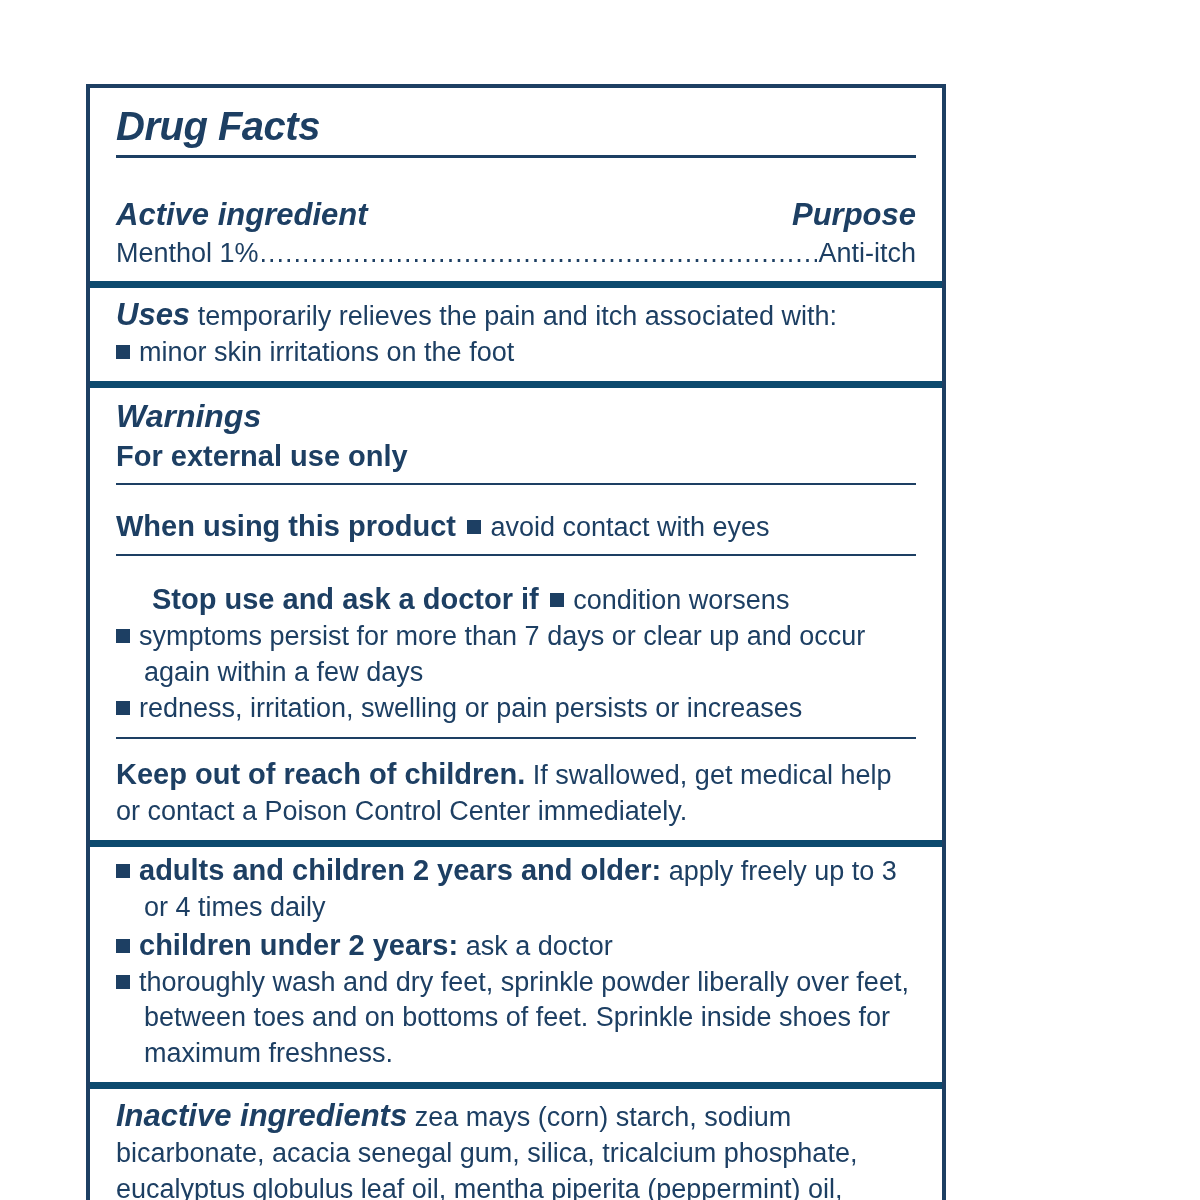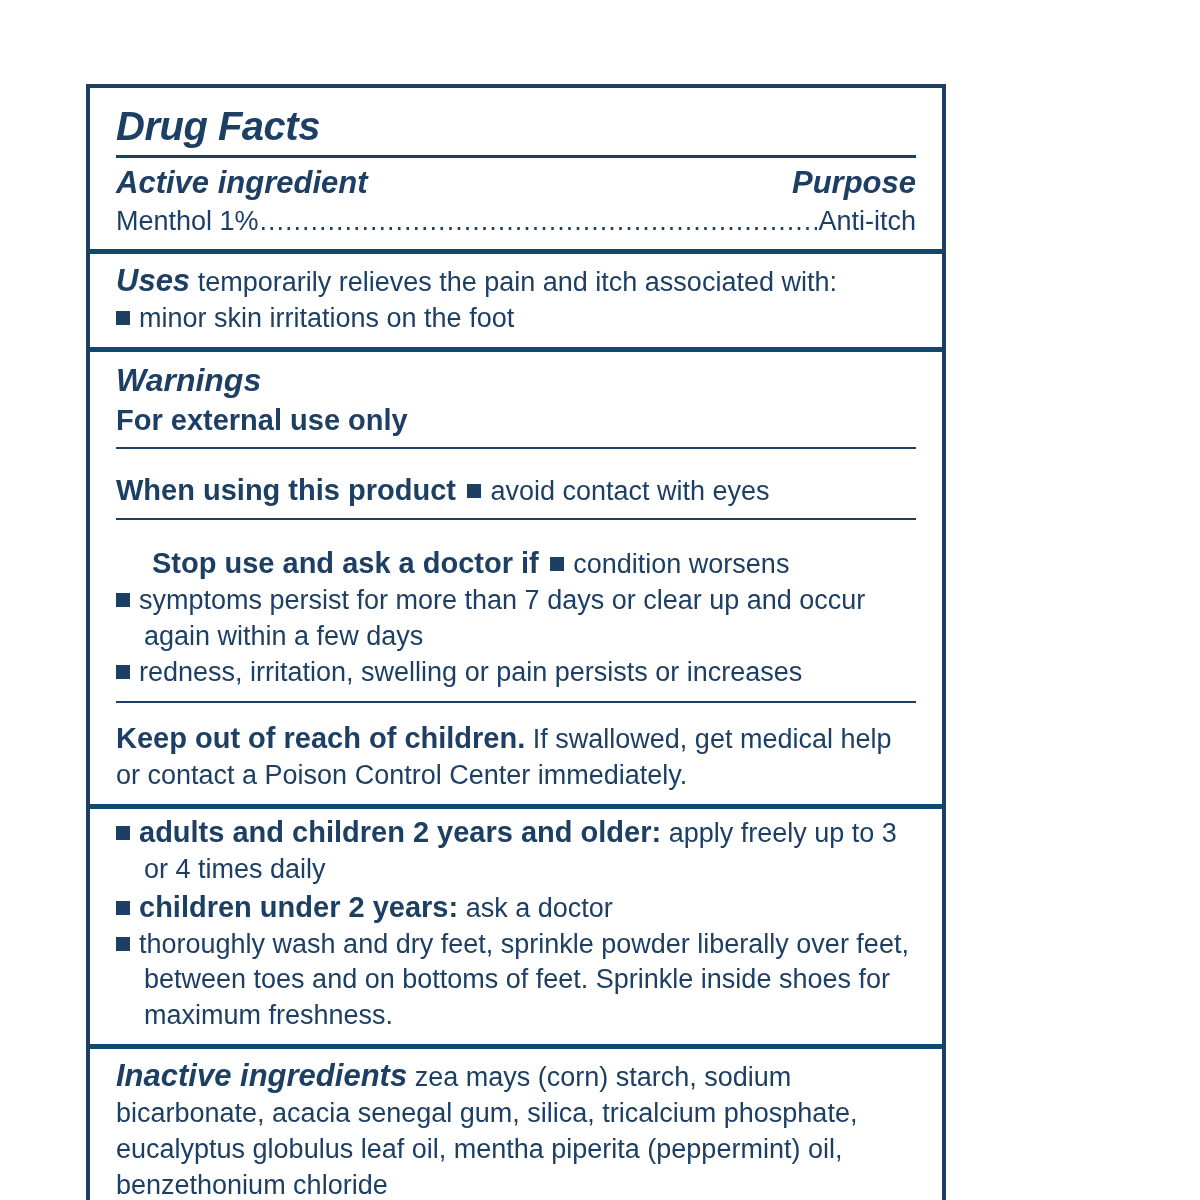--- a/index.html
+++ b/index.html
@@ -24,21 +24,21 @@
     border: 4px solid #1d3f63;
     background: #ffffff;
     color: #1d3f63;
   }
 
   .sect {
     box-sizing: border-box;
     padding: 4px 26px 10px 26px;
   }
   .sect + .sect {
-    border-top: 5px solid #0c4a6e;
+    border-top: 7px solid #0c4a6e;
   }
 
   
   .title {
     font-size: 40px;
     font-style: italic;
     font-weight: bold;
     letter-spacing: -0.5px;
     line-height: 1.12;
     padding-top: 12px;
@@ -55,20 +55,21 @@
   
   .ai-row {
     display: flex;
     justify-content: space-between;
     align-items: baseline;
     font-size: 31px;
     font-style: italic;
     font-weight: bold;
     line-height: 1.25;
     padding-top: 6px;
+    margin-top: 32px;
   }
   .dots-row {
     display: flex;
     align-items: flex-end;
     font-size: 27px;
     line-height: 1.3;
     white-space: nowrap;
     overflow: hidden;
     padding-top: 1px;
   }

